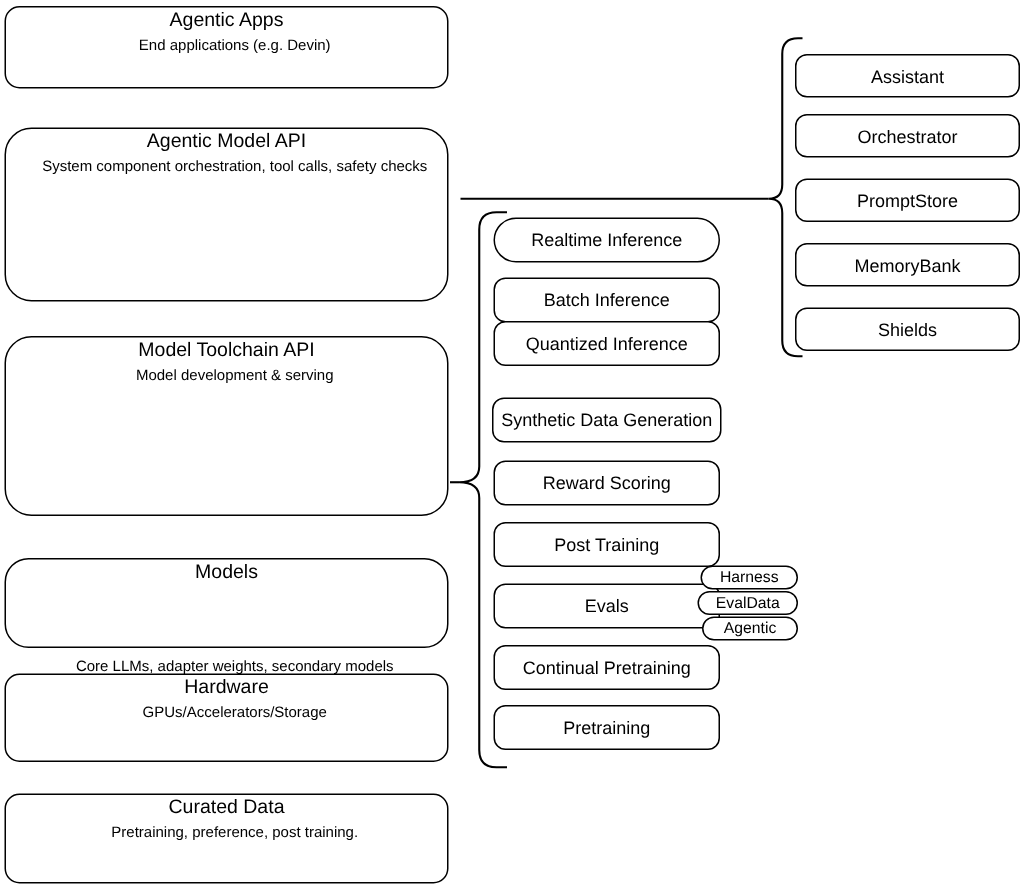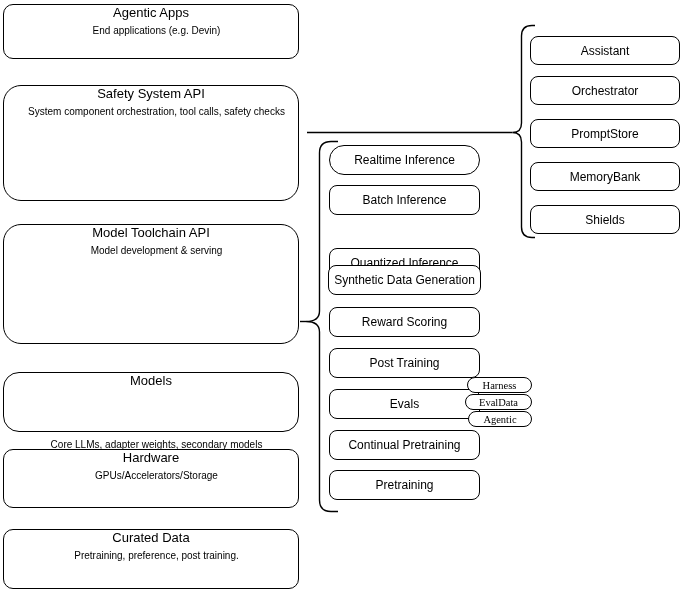--- a/index.html
+++ b/index.html
@@ -68,21 +68,20 @@
     border: 1.3px solid #000000;
     border-radius: 9px;
     background: #ffffff;
     box-sizing: border-box;
     display: flex;
     align-items: center;
     justify-content: center;
     font-size: 10.5px;
     white-space: nowrap;
     z-index: 2;
-    font-family: Liberation Serif, serif;
   }
 </style>
 </head>
 <body>
 
 <div id="canvas">
 
   <svg id="wires" width="682" height="591" viewBox="0 0 682 591">
 
     <path d="M 338 141.5 L 331 141.5 Q 319.5 141.5 319.5 153 L 319.5 311 Q 319.5 321.5 306 321.5 Q 319.5 321.5 319.5 332 L 319.5 500 Q 319.5 511.5 331 511.5 L 338 511.5" fill="none" stroke="#000000" stroke-width="1.4"></path>
@@ -92,21 +91,21 @@
 
     <path d="M 307 132.5 L 512.5 132.5" fill="none" stroke="#000000" stroke-width="1.4"></path>
   </svg>
 
   <div class="layer" style="top:4px; height:55px; border-radius:10px;">
     <div class="layer-title">Agentic Apps</div>
     <div class="layer-sub">End applications (e.g. Devin)</div>
   </div>
 
   <div class="layer" style="top:85px; height:116px; border-radius:18px;">
-    <div class="layer-title">Safety System API</div>
+    <div class="layer-title">Agentic Model API</div>
     <div class="layer-sub">System component orchestration, tool calls, safety checks</div>
   </div>
 
   <div class="layer" style="top:224px; height:120px; border-radius:18px;">
     <div class="layer-title">Model Toolchain API</div>
     <div class="layer-sub">Model development &amp; serving</div>
   </div>
 
   <div class="layer" style="top:372px; height:60px; border-radius:16px;gap:46px;">
     <div class="layer-title">Models</div>
@@ -122,21 +121,21 @@
     <div class="layer-title">Curated Data</div>
     <div class="layer-sub">Pretraining, preference, post training.</div>
   </div>
 
   <div class="mid-box" style="top:145px;border-radius:15px;">
     <span>Realtime Inference</span>
   </div>
   <div class="mid-box" style="top:185px;">
     <span>Batch Inference</span>
   </div>
-  <div class="mid-box" style="top:214px;margin-top:34px;">
+  <div class="mid-box" style="top:214px;">
     <span>Quantized Inference</span>
   </div>
   <div class="mid-box" style="top:265px; left:328px; width:153px;">
     <span>Synthetic Data Generation</span>
   </div>
   <div class="mid-box" style="top:307px;">
     <span>Reward Scoring</span>
   </div>
   <div class="mid-box" style="top:348px;">
     <span>Post Training</span>

